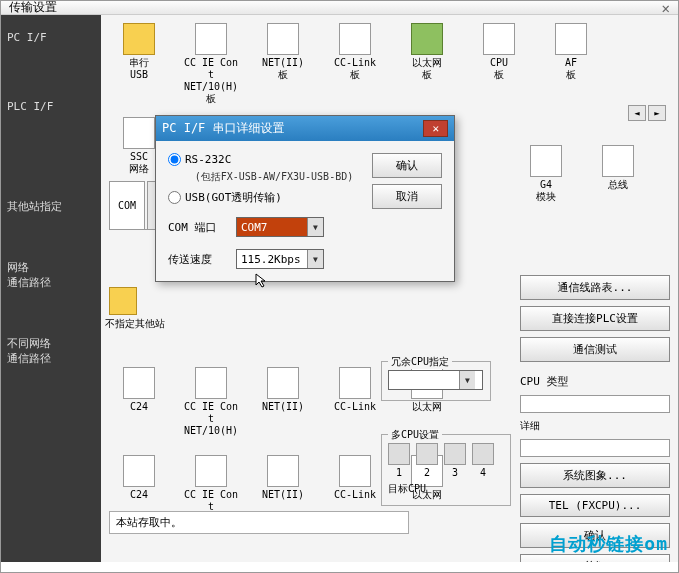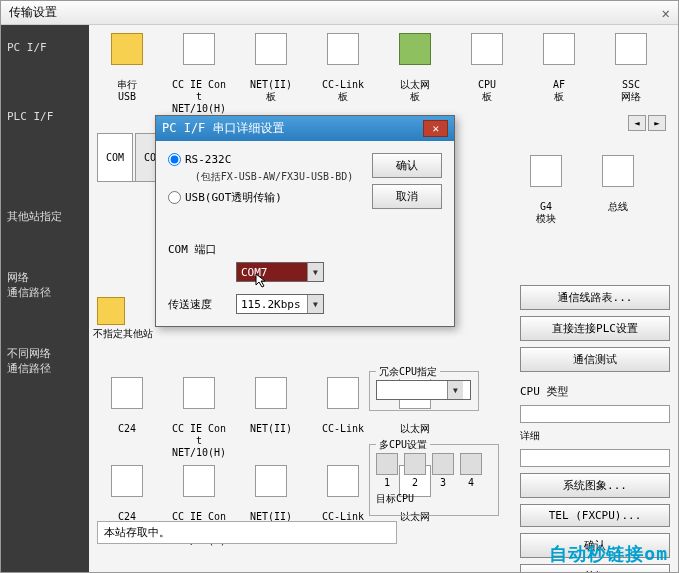--- a/index.html
+++ b/index.html
@@ -1,25 +1,25 @@
 <!DOCTYPE html>
 <html><head>
 <meta charset="utf-8">
 <style>
 * { box-sizing: border-box; margin: 0; padding: 0; }
 body { font-family: "MS Gothic", "SimSun", monospace; font-size: 12px; background: #f0f0f0; width: 679px; height: 573px; overflow: hidden; position: relative; }
 .main-window { border: 1px solid #999; background: #fff; width: 679px; height: 573px; position: relative; }
-.title-bar { background: linear-gradient(#fdfdfd, #e8e8e8); height: 24px; border-bottom: 1px solid #ccc; display: flex; align-items: center; justify-content: space-between; padding: 0 8px; }
+.title-bar { background: linear-gradient(#fdfdfd, #e8e8e8); height: 14px; border-bottom: 1px solid #ccc; display: flex; align-items: center; justify-content: space-between; padding: 0 8px; }
 .close-x { font-size: 14px; color: #666; cursor: pointer; }
 .content { display: flex; height: calc(100% - 24px); }
-.sidebar { width: 88px; background: #3a3a3a; color: #fff; padding-top: 8px; }
+.sidebar { width: 100px; background: #3a3a3a; color: #fff; padding-top: 8px; }
 .sidebar-item { padding: 8px 6px; font-size: 11px; color: #ddd; cursor: pointer; }
 .main-area { flex: 1; background: #f4f4f4; position: relative; padding: 8px; overflow: hidden; }
 .icon-row { display: flex; gap: 12px; margin-bottom: 6px; flex-wrap: wrap; }
-.device-item { display: flex; flex-direction: column; align-items: center; width: 60px; font-size: 10px; text-align: center; gap: 12px; }
+.device-item { display: flex; flex-direction: column; align-items: center; width: 60px; font-size: 10px; text-align: center; }
 .device-icon { width: 32px; height: 32px; background: #fff; border: 1px solid #999; margin-bottom: 2px; display: flex; align-items: center; justify-content: center; }
 .device-icon.yellow { background: #f8d050; border-color: #b89020; }
 .device-icon.green { background: #8ec060; border-color: #5a8030; }
 .device-label { line-height: 1.2; max-width: 60px; word-break: break-all; }
 .tab-strip { display: flex; gap: 2px; margin-top: 4px; border-bottom: 1px solid #999; width: 200px; }
 .tab { padding: 18px 8px; border: 1px solid #999; border-bottom: none; background: #e8e8e8; font-size: 10px; }
 .tab.active { background: #fff; }
 .scroll-btns { position: absolute; right: 12px; top: 90px; display: flex; gap: 2px; }
 .scroll-btn { width: 18px; height: 16px; border: 1px solid #999; background: #e8e8e8; font-size: 9px; display: flex; align-items: center; justify-content: center; }
 .right-panel { position: absolute; right: 8px; top: 200px; width: 150px; display: flex; flex-direction: column; gap: 6px; }
@@ -36,21 +36,21 @@
 .dialog-title { background: linear-gradient(#4a9edb, #2a7ec0); color: #fff; padding: 4px 6px; font-size: 12px; display: flex; justify-content: space-between; align-items: center; }
 .dialog-close { background: #c04030; color: #fff; padding: 1px 8px; font-size: 11px; cursor: pointer; border: 1px solid #803020; }
 .dialog-body { padding: 12px; display: flex; gap: 10px; }
 .dialog-left { flex: 1; }
 .dialog-right { width: 70px; display: flex; flex-direction: column; gap: 6px; }
 .radio-row { display: flex; align-items: center; gap: 4px; margin-bottom: 4px; font-size: 11px; }
 .radio-sub { font-size: 10px; margin-left: 18px; margin-bottom: 6px; color: #333; text-align: center; }
 .form-row { display: flex; align-items: center; gap: 8px; margin-top: 12px; font-size: 11px; }
 .form-label { width: 60px; }
 .combo { display: inline-flex; align-items: center; border: 1px solid #666; height: 20px; background: #fff; }
-.combo.sel { background: #7f1d1d; color: #fff; margin-top: 45px; }
+.combo.sel { background: #c2410c; color: #fff; }
 .combo-text { padding: 0 4px; min-width: 70px; font-size: 11px; }
 .combo-arrow { width: 16px; height: 18px; background: #e0e0e0; border-left: 1px solid #888; display: flex; align-items: center; justify-content: center; font-size: 8px; color: #333; }
 .cursor-arrow { position: absolute; left: 254px; top: 272px; z-index: 200; font-size: 14px; pointer-events: none; }
 .cpu-slots { display: flex; gap: 6px; }
 .cpu-slot { width: 22px; height: 22px; border: 1px solid #999; background: #ddd; }
 .cpu-labels { display: flex; gap: 6px; font-size: 10px; margin-top: 2px; }
 .cpu-labels span { width: 22px; text-align: center; }
 .mid-row { position: absolute; left: 110px; top: 328px; display: flex; gap: 20px; align-items: center; font-size: 11px; }
 </style>
 </head>

